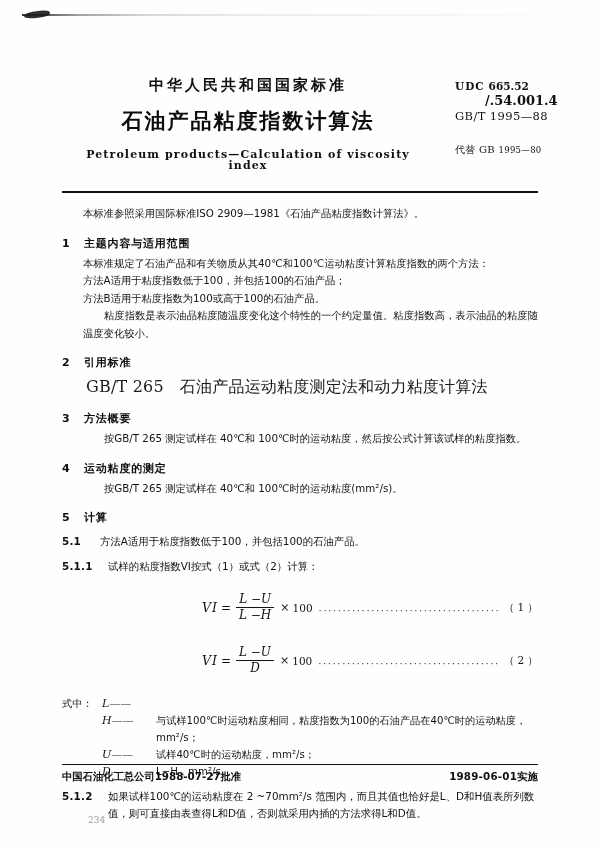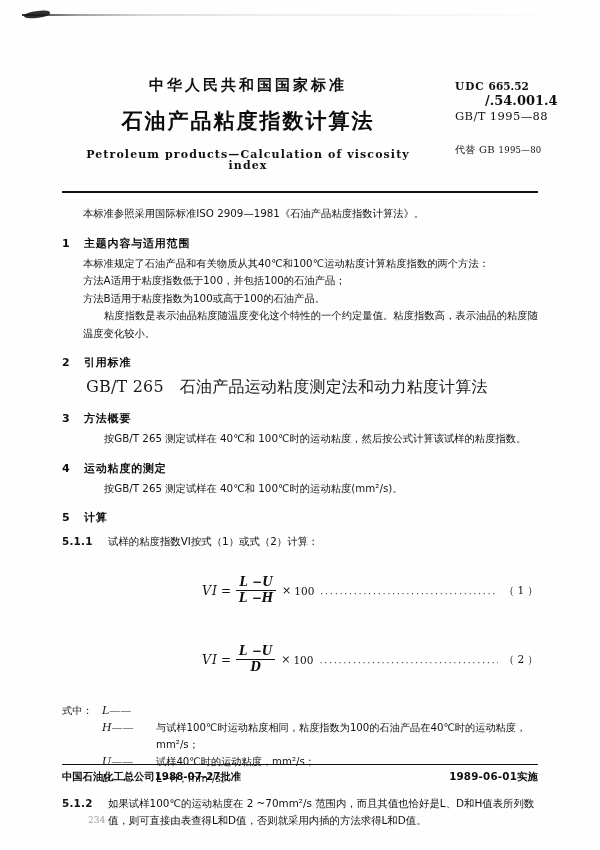--- a/index.html
+++ b/index.html
@@ -205,22 +205,21 @@
     font-style: italic;
     font-size: 12.5px;
     letter-spacing: 1px;
   }
   .fml-eq { margin: 0 3px; font-size: 12px; }
   .frac {
     display: inline-flex;
     flex-direction: column;
     align-items: center;
     vertical-align: middle;
-    margin: 8px 2px;
-    font-weight: bold;
+    margin: 0 2px;
   }
   .frac .num, .frac .den {
     font-style: italic;
     font-size: 12px;
     line-height: 13px;
     padding: 0 3px;
     white-space: nowrap;
   }
   .frac .bar {
     width: 100%;
@@ -367,20 +366,24 @@
       <span class="sec-num">4</span>
       <span class="sec-title">运动粘度的测定</span>
     </div>
     <div class="para indent body-indent">按GB/T 265 测定试样在 40℃和 100℃时的运动粘度(mm²/s)。</div>
 
     <div class="sec-head">
       <span class="sec-num">5</span>
       <span class="sec-title">计算</span>
     </div>
 
+    <div class="sub-head">
+      <span class="sub-num">5.1</span>
+      <span class="sub-text">方法A适用于粘度指数低于100，并包括100的石油产品。</span>
+    </div>
 
     <div class="sub-head">
       <span class="sub-num sub-num-wide">5.1.1</span>
       <span class="sub-text">试样的粘度指数VI按式（1）或式（2）计算：</span>
     </div>
 
     <div class="formula-row">
       <span class="fml-lhs">VI</span>
       <span class="fml-eq">=</span>
       <span class="frac">

